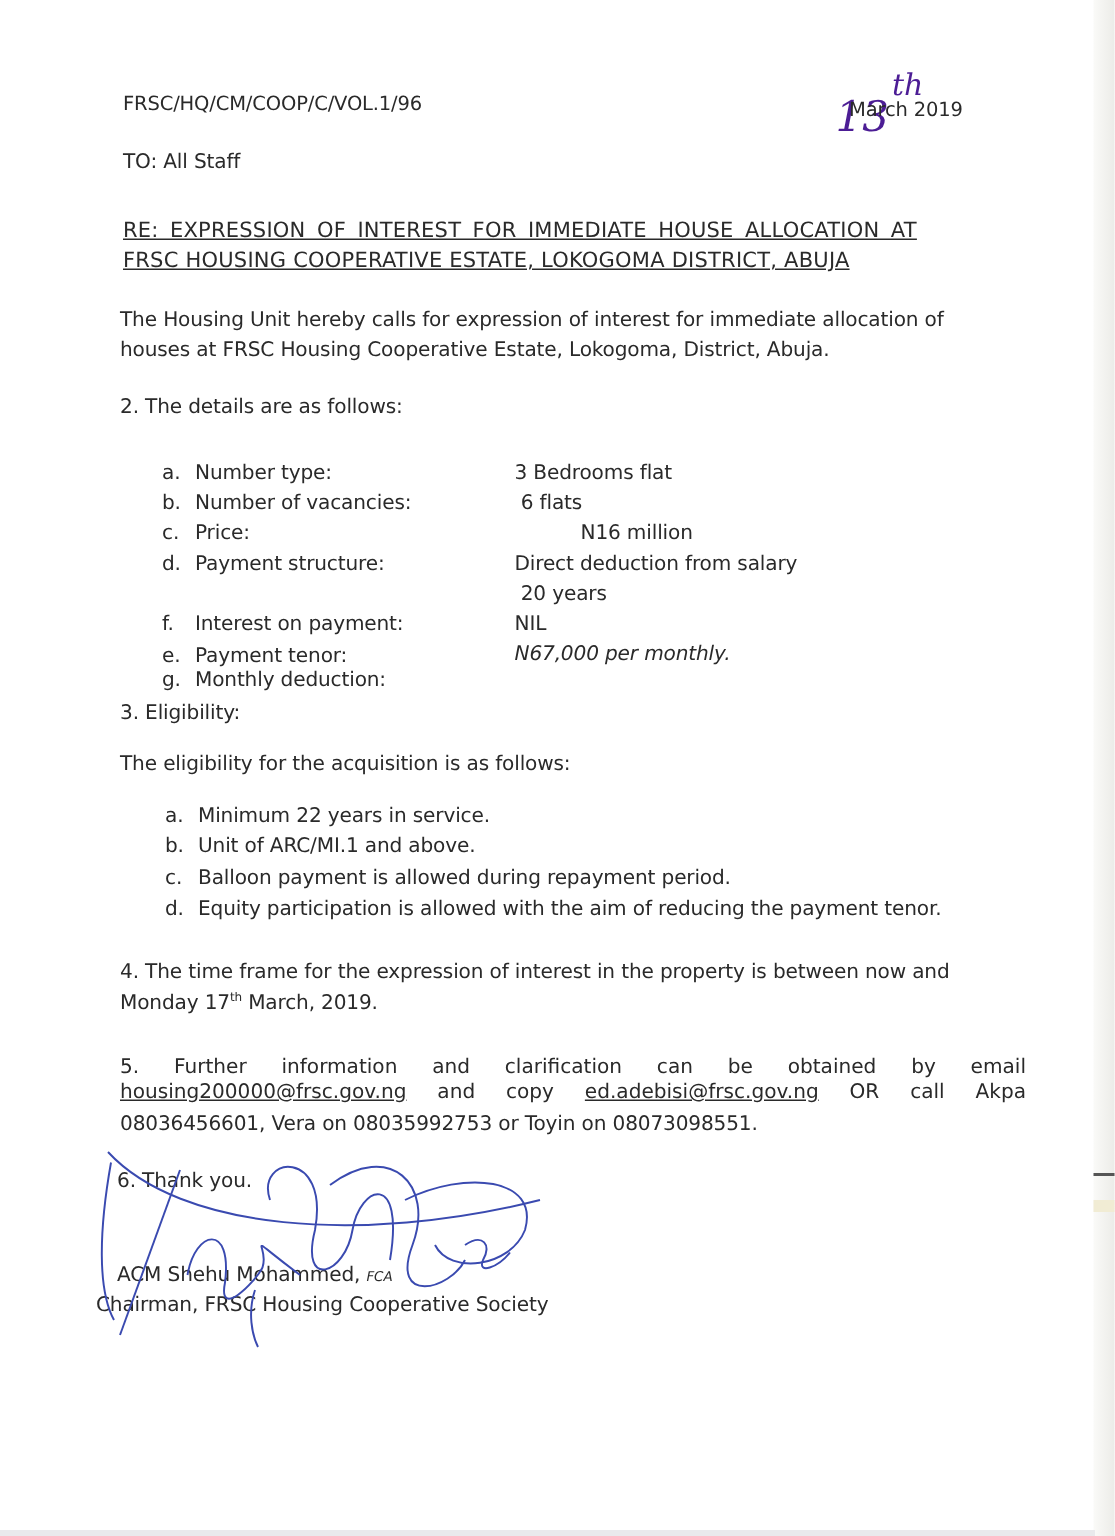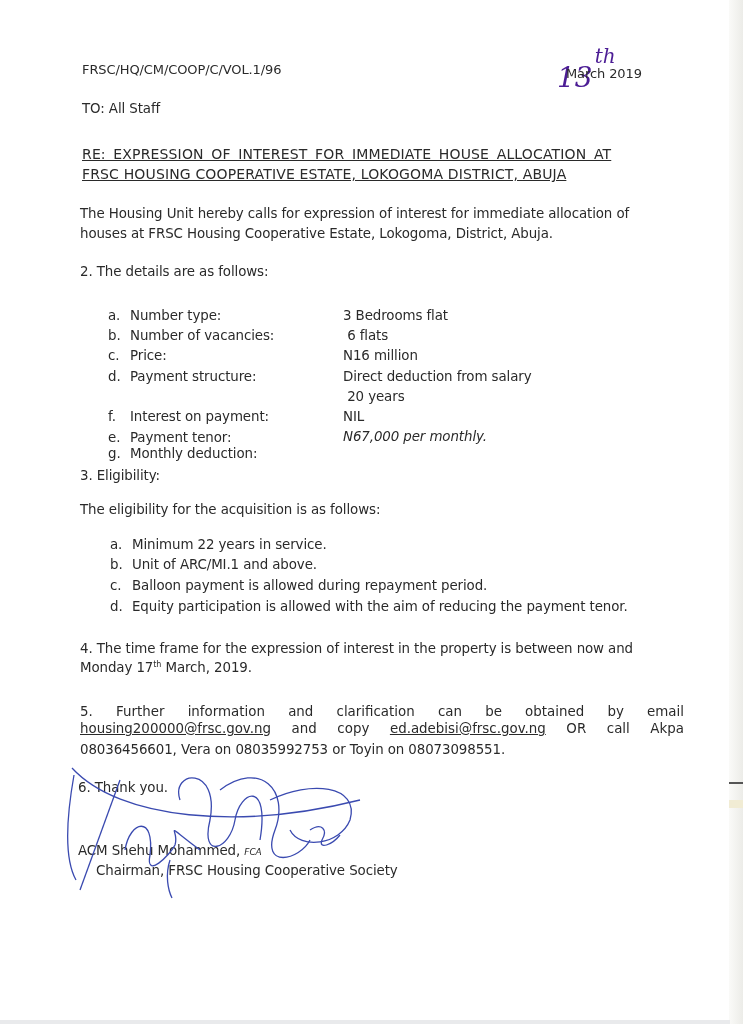--- a/index.html
+++ b/index.html
@@ -26,21 +26,21 @@
   .para { left:80px; width:600px; }
   .detail-label { left:108px; }
   .detail-label .lbl { display:inline-block; width:22px; }
   .detail-value { left:343px; }
   .elig { left:110px; }
   .elig .lbl { display:inline-block; width:22px; }
   .justify { position:absolute; left:80px; width:604px; font-size:13.4px; line-height:20px; text-align:justify; text-align-last:justify; }
   .link { text-decoration:underline; }
   .sig-name { left:78px; top:843px; }
   .sig-name .fca { font-size:9px; font-style:italic; }
-  .sig-title { left:96px; top:863px; }
+  .sig-title { left:64px; top:863px; }
   .signature { position:absolute; left:60px; top:760px; width:360px; height:140px; }
 </style>
 </head>
 <body>
 
 <div class="page">
 
   <div class="t ref">FRSC/HQ/CM/COOP/C/VOL.1/96</div>
 
   <div class="date-hand"><span>13</span><sup>th</sup></div>
@@ -56,21 +56,21 @@
 
   <div class="t para" style="top:264px;">2. The details are as follows:</div>
 
   <div class="t detail-label" style="top:308px;"><span class="lbl">a.</span><span>Number type:</span></div>
   <div class="t detail-value" style="top:308px;">3 Bedrooms flat</div>
 
   <div class="t detail-label" style="top:328px;"><span class="lbl">b.</span><span>Number of vacancies:</span></div>
   <div class="t detail-value" style="top:328px; white-space:pre;"> 6 flats</div>
 
   <div class="t detail-label" style="top:348px;"><span class="lbl">c.</span><span>Price:</span></div>
-  <div class="t detail-value" style="top:348px;">N16 million</div>
+  <div class="t detail-value" style="top:348px;margin-left:44px;">N16 million</div>
 
   <div class="t detail-label" style="top:369px;"><span class="lbl">d.</span><span>Payment structure:</span></div>
   <div class="t detail-value" style="top:369px;">Direct deduction from salary</div>
 
   <div class="t detail-label" style="top:389px;margin-top:41px;"><span class="lbl">e.</span><span>Payment tenor:</span></div>
   <div class="t detail-value" style="top:389px; white-space:pre;"> 20 years</div>
 
   <div class="t detail-label" style="top:409px;"><span class="lbl">f.</span><span>Interest on payment:</span></div>
   <div class="t detail-value" style="top:409px;">NIL</div>
 

